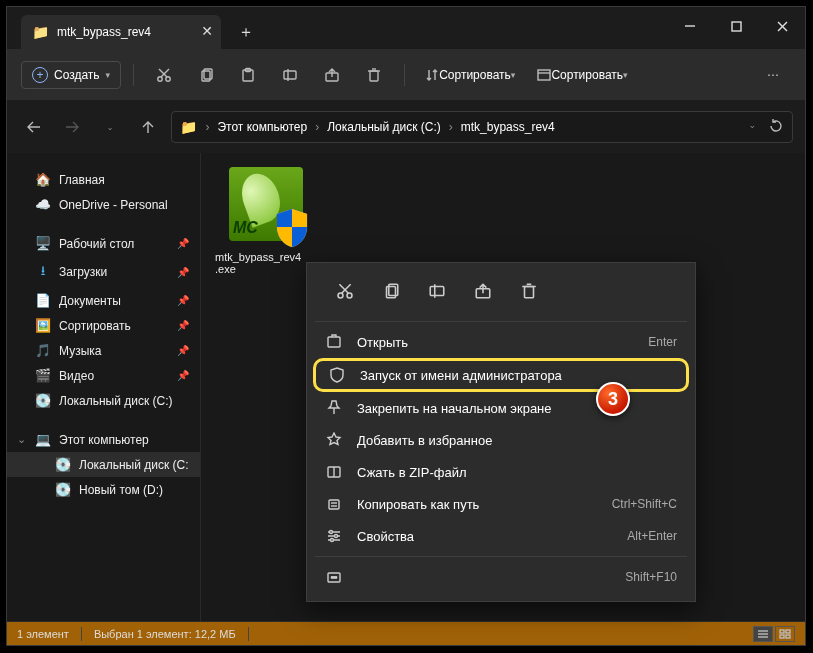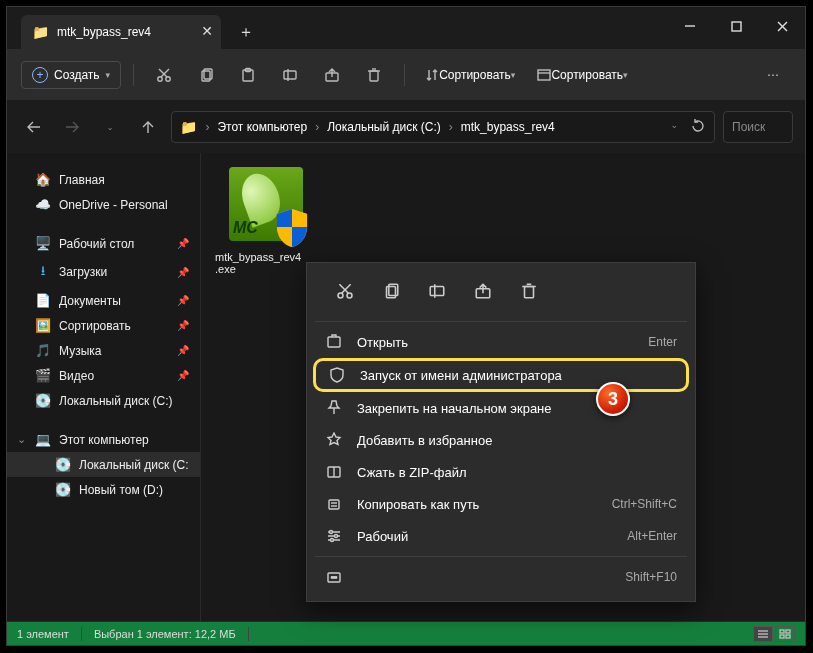--- a/index.html
+++ b/index.html
@@ -286,21 +286,21 @@
     background: radial-gradient(circle at 35% 30%, #ff6a2a, #c81900 70%);
     border: 2px solid #fff;
     box-shadow: 0 2px 6px rgba(0,0,0,.6);
     display: flex; align-items: center; justify-content: center;
     font-size: 18px; font-weight: bold; color: #fff;
     z-index: 20;
   }
 
   .statusbar {
     height: 24px;
-    background: #15803d;
+    background: #a16207;
     border-top: 1px solid #2a2a2a;
     display: flex;
     align-items: center;
     padding: 8px 10px;
     font-size: 11px;
     color: #ddd;
     gap: 4px;
   }
   .statusbar .ssep { width: 1px; height: 14px; background: #444; margin: 0 8px;}
   .view-toggles {
@@ -441,23 +441,20 @@
       <span>Этот компьютер</span>
       <span class="crumbsep"></span>
       <span>Локальный диск (C:)</span>
       <span class="crumbsep"></span>
       <span>mtk_bypass_rev4</span>
       <span class="dd">⌄</span>
       <span class="refresh"><svg width="16" height="16" viewBox="0 0 16 16">
             <path d="M3 8 a5 5 0 1 0 2-4" stroke="#bbb"></path>
             <path d="M5 1 v3 h3" stroke="#bbb"></path>
           </svg></span>
-    </div>
-    <div class="search">
-      <span>Поиск</span>
     </div>
   </div>
 
   <div class="body">
     <div class="sidebar">
       <div class="side-group">
         <div class="side-item">
             <span class="icon-emoji">🏠</span>
             <span>Главная</span>
           </div>
@@ -660,21 +657,21 @@
   </div>
   <div class="ctx-item">
     <span class="ctx-ico">
         <svg width="16" height="16" viewBox="0 0 16 16" stroke="#ccc">
           <path d="M2 4 h12 M2 8 h12 M2 12 h12"></path>
           <circle cx="5" cy="4" r="1.5" fill="#2c2c2c"></circle>
           <circle cx="10" cy="8" r="1.5" fill="#2c2c2c"></circle>
           <circle cx="6" cy="12" r="1.5" fill="#2c2c2c"></circle>
         </svg>
       </span>
-    <span>Рабочий</span>
+    <span>Свойства</span>
     <span class="ctx-shortcut">Alt+Enter</span>
   </div>
   <div class="ctx-sep"></div>
   <div class="ctx-item">
     <span class="ctx-ico">
         <svg width="16" height="16" viewBox="0 0 16 16" stroke="#ccc">
           <rect x="2" y="4" width="12" height="9" rx="1"></rect>
           <circle cx="6" cy="8.5" r="0.7" fill="#ccc"></circle>
           <circle cx="8" cy="8.5" r="0.7" fill="#ccc"></circle>
           <circle cx="10" cy="8.5" r="0.7" fill="#ccc"></circle>

